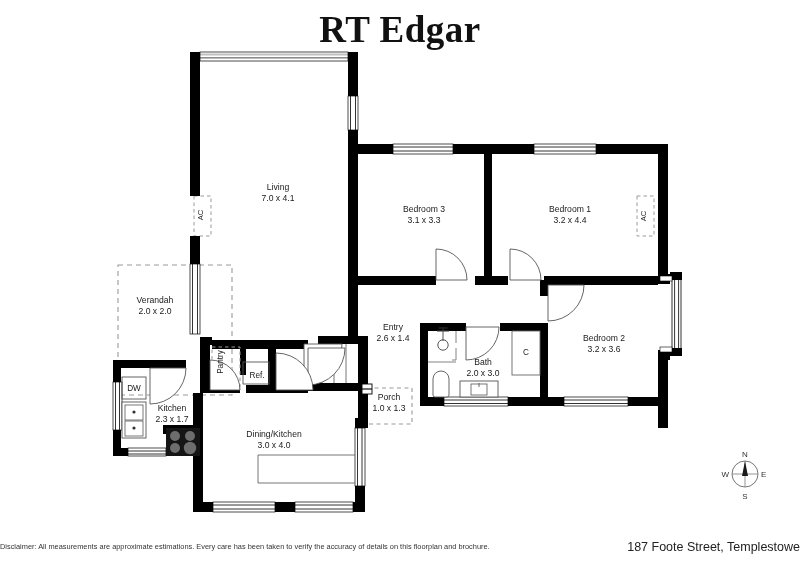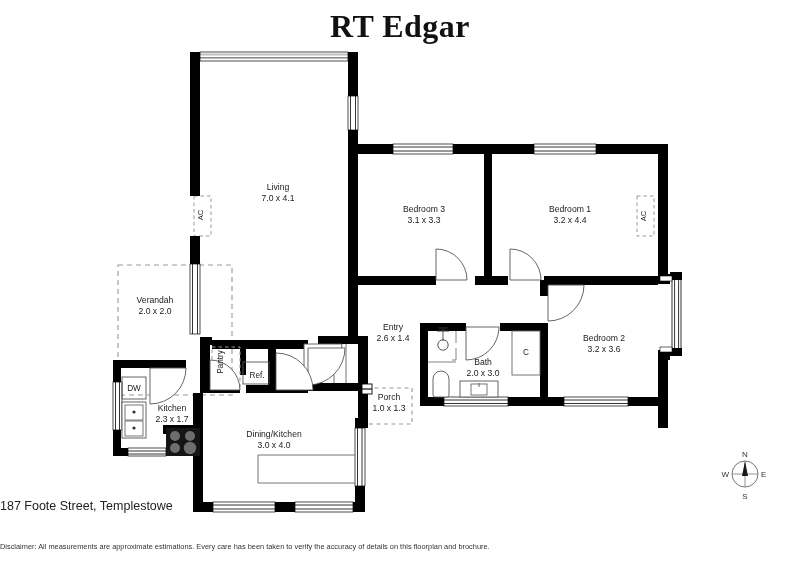--- a/index.html
+++ b/index.html
@@ -16,29 +16,29 @@
     width: 800px;
     height: 566px;
     background: #ffffff;
   }
   #brand-title {
     position: absolute;
     top: 8px; left: 0; width: 800px;
     text-align: center;
     font-family: "Liberation Serif", serif;
     font-weight: bold;
-    font-size: 32px;
+    font-size: 37px;
     letter-spacing: 0.5px;
     color: #111;
   }
   #plan-svg { position: absolute; top: 0; left: 0; }
   #address-line {
     position: absolute;
-    top: 499px; left: 0; width: 800px;
-    text-align: left;
+    top: 540px; left: 0; width: 800px;
+    text-align: right;
     font-size: 12.5px;
     color: #222;
   }
   #disclaimer-line {
     position: absolute;
     top: 542px; left: 0; width: 800px;
     text-align: left;
     font-size: 7.4px;
     color: #333;
   }

